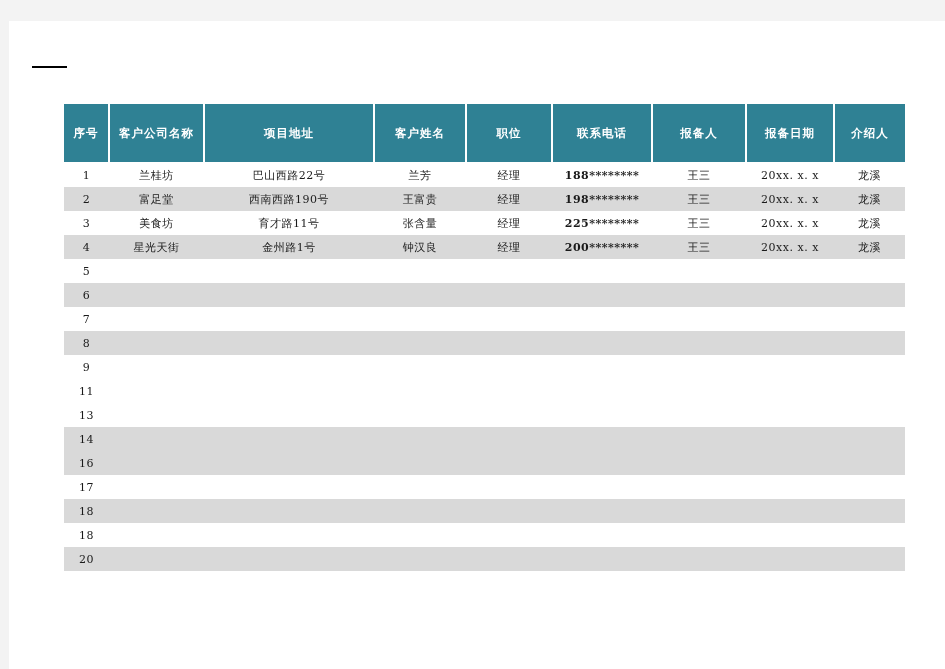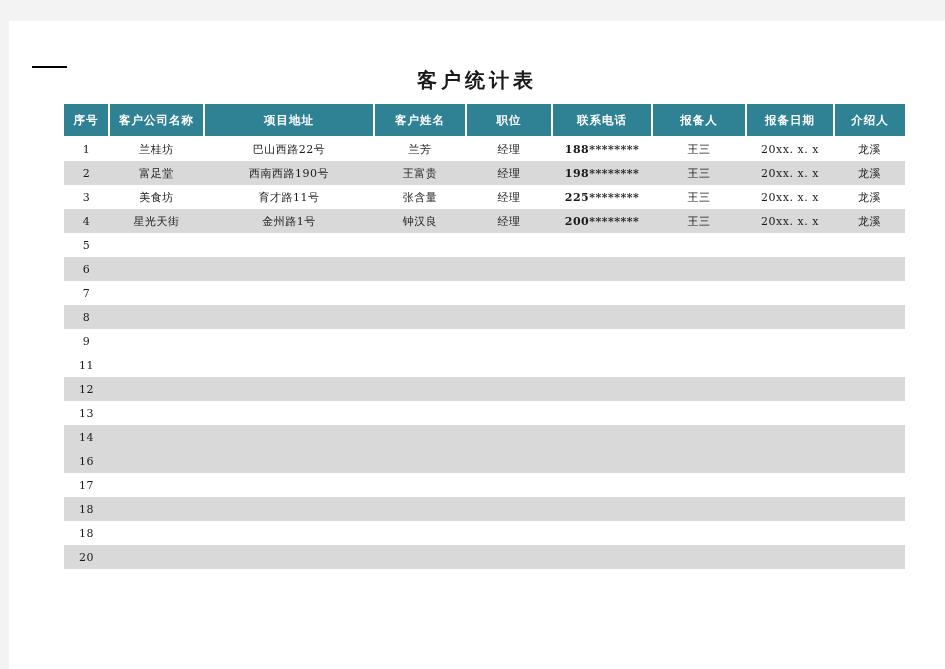--- a/index.html
+++ b/index.html
@@ -61,22 +61,22 @@
     border-collapse: collapse;
     table-layout: fixed;
     width: 841px;
   }
   table.stat th {
     background: #2f8194;
     color: #ffffff;
     font-family: "DejaVu Serif", "Liberation Serif", serif;
     font-weight: bold;
     font-size: 11.5px;
-    height: 32px;
-    padding: 0;
+    height: 42px;
+    padding: 8px;
     border-right: 2px solid #ffffff;
     border-bottom: 1px solid #ffffff;
     letter-spacing: 1px;
     text-align: center;
     white-space: nowrap;
   }
   table.stat th:last-child { border-right: none; font-family: Liberation Mono, monospace; }
 
   table.stat td {
     height: 24px;
@@ -119,21 +119,20 @@
   col.c-date    { width: 88px; }
   col.c-intro   { width: 71px; }
 </style>
 </head>
 <body>
 
 <div id="sheet">
 
   <div id="top-rule"></div>
 
-  <div id="title">客户统计表</div>
 
   <div id="table-wrap">
     <table class="stat">
       <colgroup>
         <col class="c-idx">
         <col class="c-company">
         <col class="c-addr">
         <col class="c-name">
         <col class="c-title">
         <col class="c-phone">
@@ -258,31 +257,20 @@
             <td class="idx">11</td>
             <td></td>
             <td></td>
             <td></td>
             <td></td>
             <td class="phone"></td>
             <td></td>
             <td class="date"></td>
             <td></td>
           </tr>
-          <tr class="band">
-            <td class="idx">12</td>
-            <td></td>
-            <td></td>
-            <td></td>
-            <td></td>
-            <td class="phone"></td>
-            <td></td>
-            <td class="date"></td>
-            <td></td>
-          </tr>
           <tr class="plain">
             <td class="idx">13</td>
             <td></td>
             <td></td>
             <td></td>
             <td></td>
             <td class="phone"></td>
             <td></td>
             <td class="date"></td>
             <td></td>

